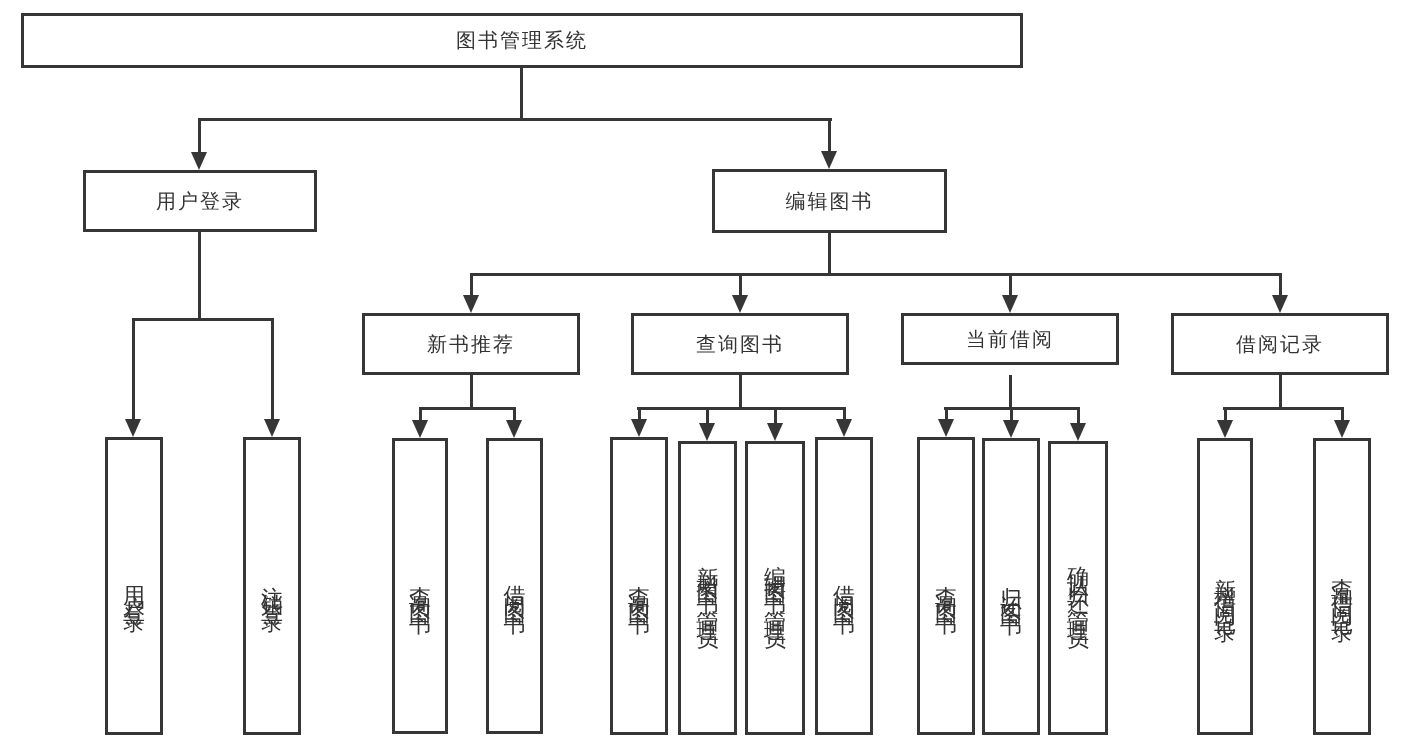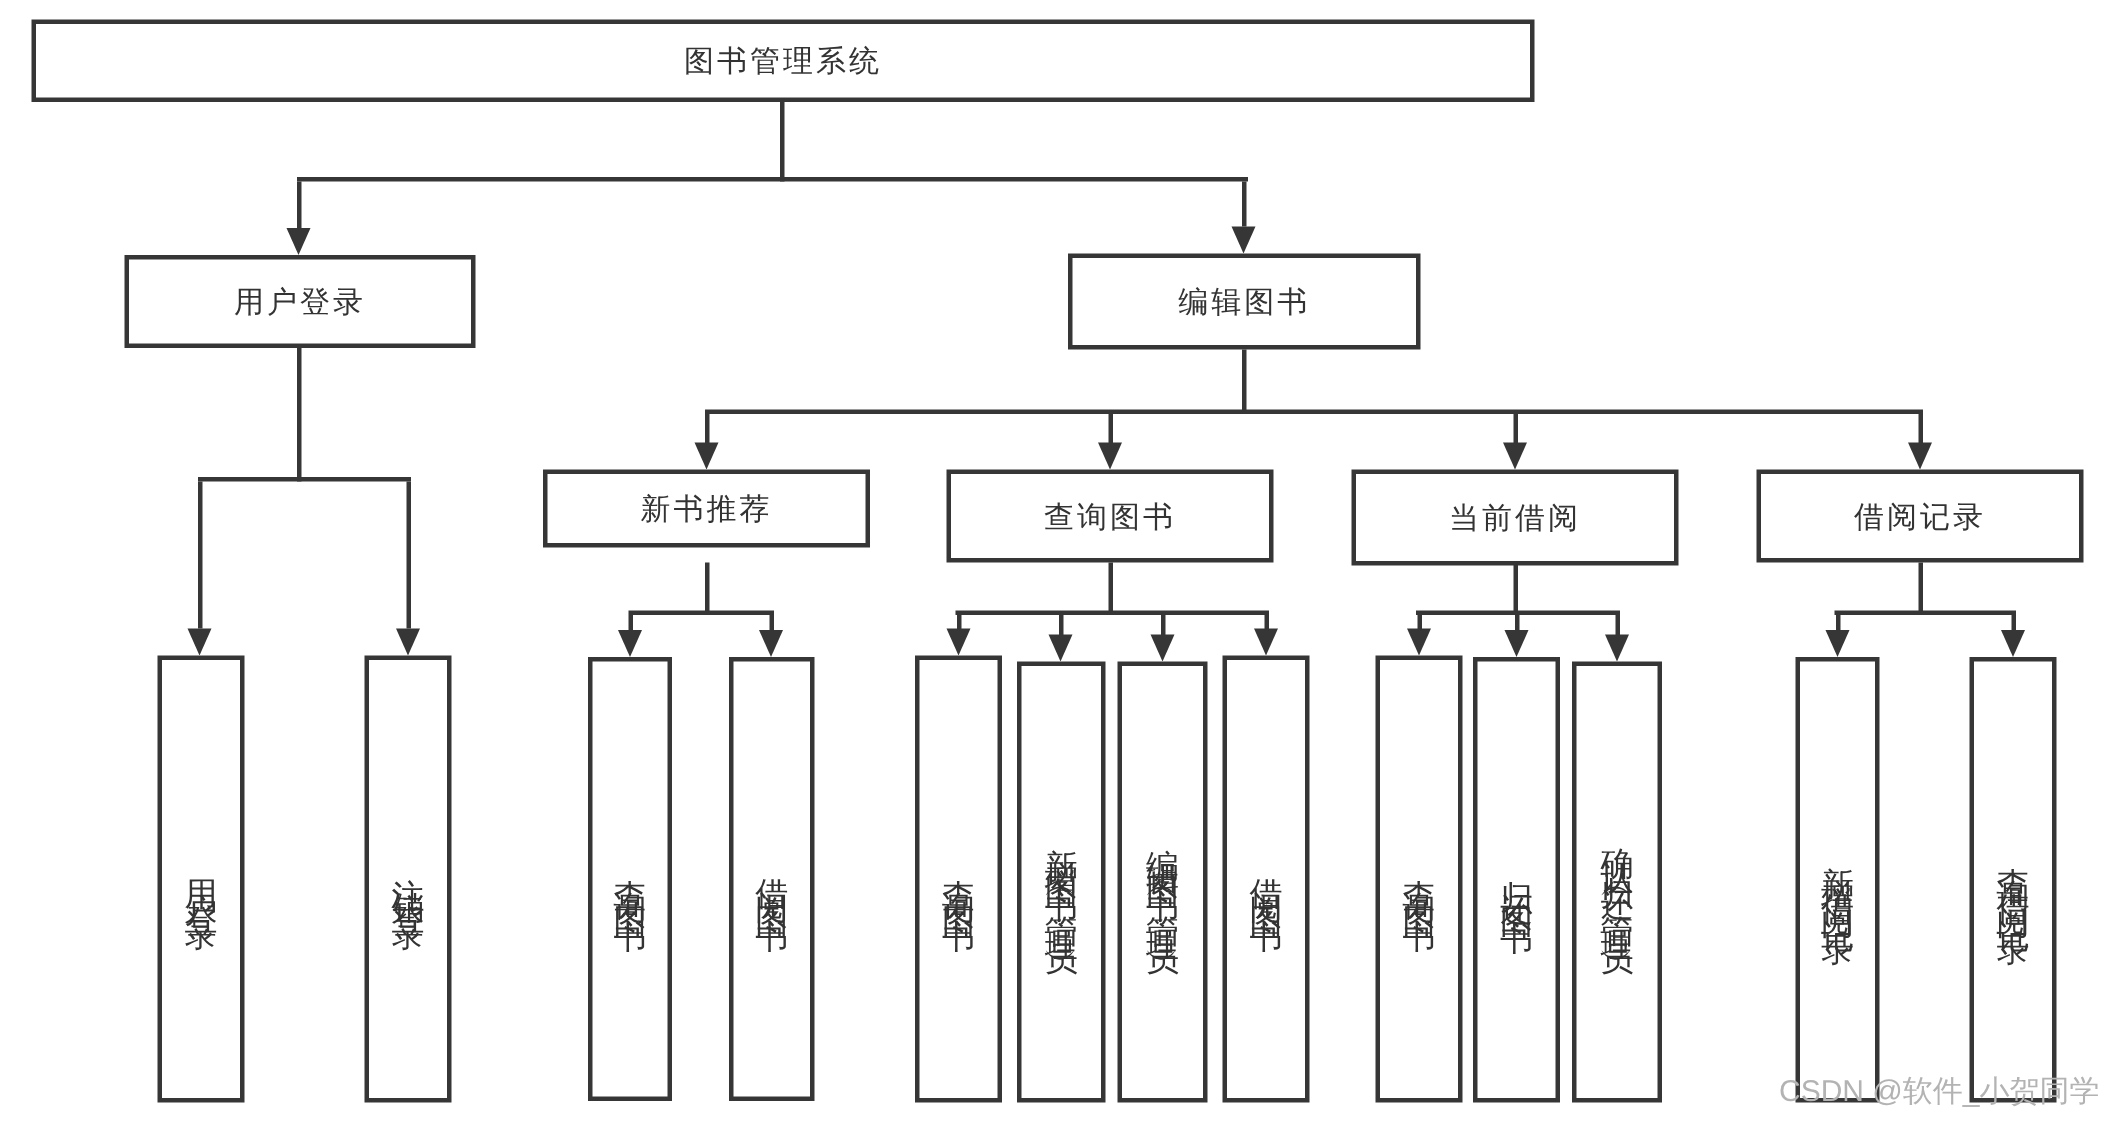--- a/index.html
+++ b/index.html
@@ -81,23 +81,23 @@
   <div class="ln" style="left:470px; top:273px; width:812px; height:3px;"></div>
   <div class="ln" style="left:470px; top:276px; width:3px; height:20px;"></div>
   <div class="ar" style="left:463px; top:295px;"></div>
   <div class="ln" style="left:739px; top:276px; width:3px; height:20px;"></div>
   <div class="ar" style="left:732px; top:295px;"></div>
   <div class="ln" style="left:1009px; top:276px; width:3px; height:20px;"></div>
   <div class="ar" style="left:1002px; top:295px;"></div>
   <div class="ln" style="left:1279px; top:276px; width:3px; height:20px;"></div>
   <div class="ar" style="left:1272px; top:295px;"></div>
 
-  <div class="box hb" style="left:362px; top:313px; width:218px; height:52px;font-family:Liberation Mono, monospace;">新书推荐</div>
+  <div class="box hb" style="left:362px; top:313px; width:218px; height:62px;font-family:Liberation Mono, monospace;">新书推荐</div>
   <div class="box hb" style="left:631px; top:313px; width:218px; height:62px;">查询图书</div>
-  <div class="box hb" style="left:901px; top:313px; width:218px; height:64px;">当前借阅</div>
+  <div class="box hb" style="left:901px; top:313px; width:218px; height:52px;">当前借阅</div>
   <div class="box hb" style="left:1171px; top:313px; width:218px; height:62px;">借阅记录</div>
 
   <div class="ln" style="left:470px; top:375px; width:3px; height:35px;"></div>
   <div class="ln" style="left:419px; top:407px; width:97px; height:3px;"></div>
   <div class="ln" style="left:419px; top:410px; width:3px; height:11px;"></div>
   <div class="ar" style="left:412px; top:420px;"></div>
   <div class="ln" style="left:513px; top:410px; width:3px; height:11px;"></div>
   <div class="ar" style="left:506px; top:420px;"></div>
 
   <div class="ln" style="left:739px; top:375px; width:3px; height:35px;"></div>
@@ -138,15 +138,14 @@
   <div class="box vb" style="left:745px; top:441px; width:60px; height:294px;">编辑图书（管理员）</div>
   <div class="box vb" style="left:815px; top:437px; width:58px; height:298px;">借阅图书</div>
 
   <div class="box vb" style="left:917px; top:437px; width:58px; height:298px;">查询图书</div>
   <div class="box vb" style="left:982px; top:438px; width:58px; height:297px;">归还图书</div>
   <div class="box vb" style="left:1048px; top:441px; width:60px; height:294px;">确认归还（管理员）</div>
 
   <div class="box vb" style="left:1197px; top:438px; width:56px; height:297px;">新增借阅记录</div>
   <div class="box vb" style="left:1313px; top:438px; width:58px; height:297px;">查询借阅记录</div>
 
-  <div class="wm">CSDN @软件_小贺同学</div>
 
 </div>
 
 </body></html>

